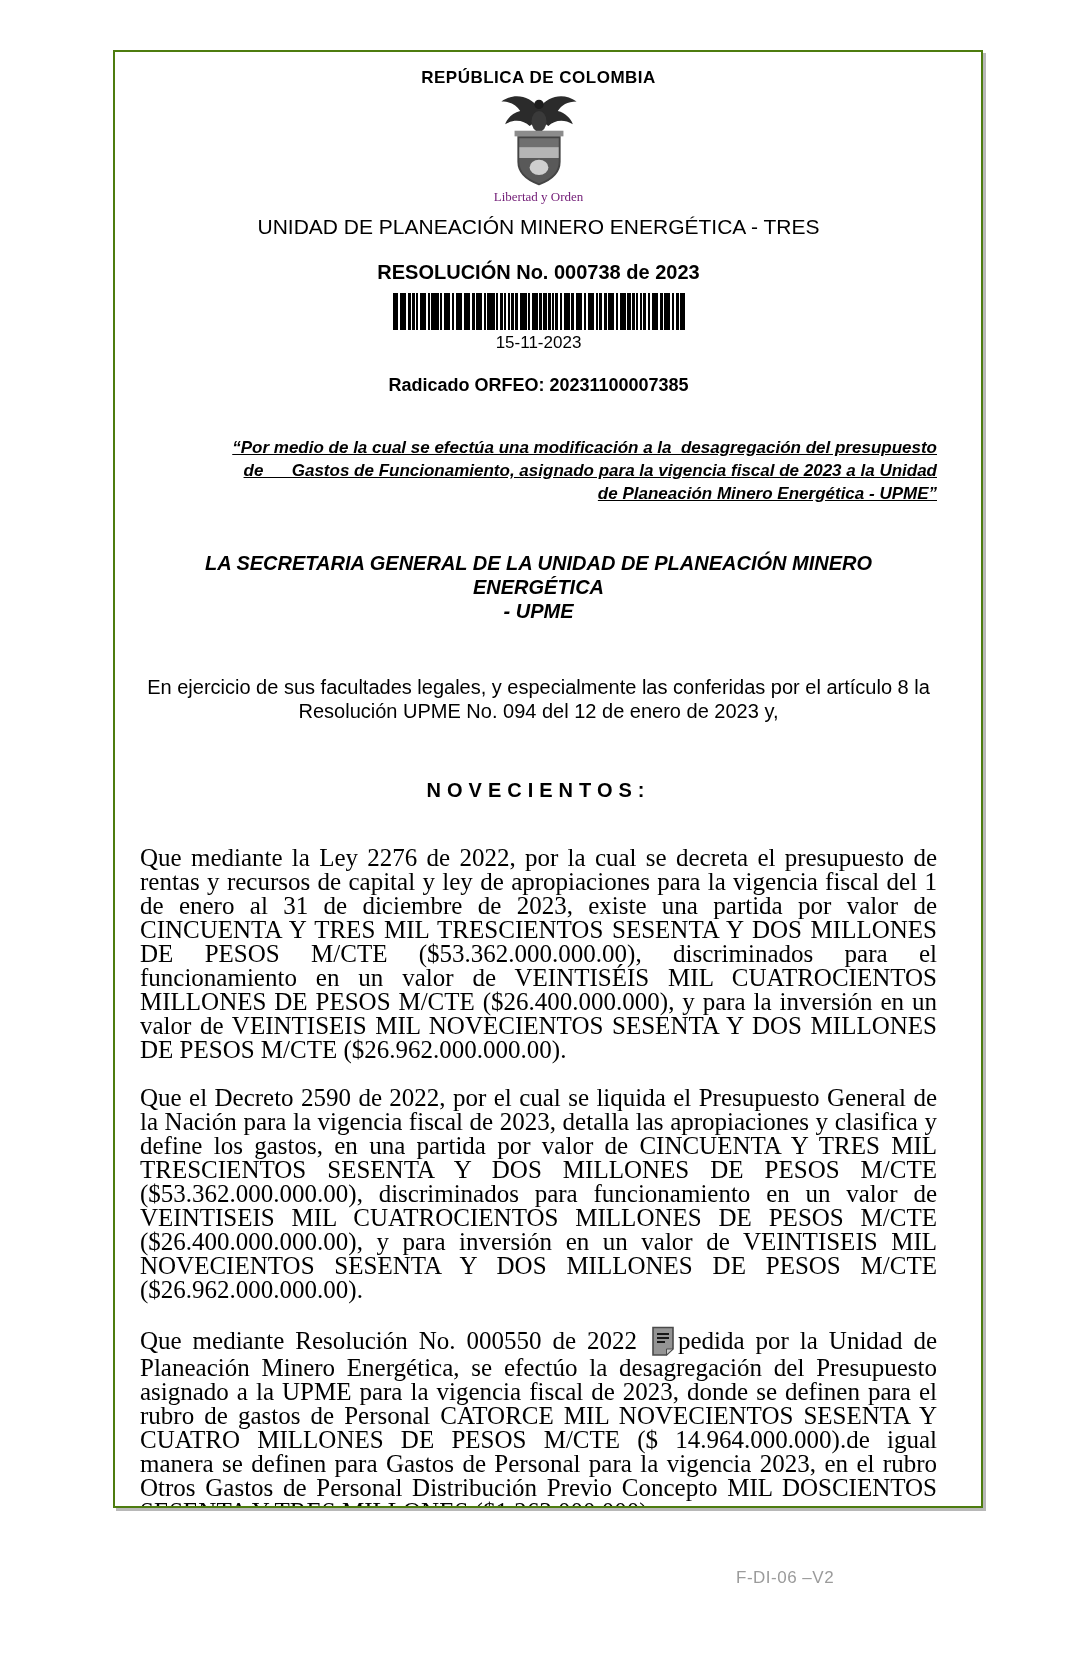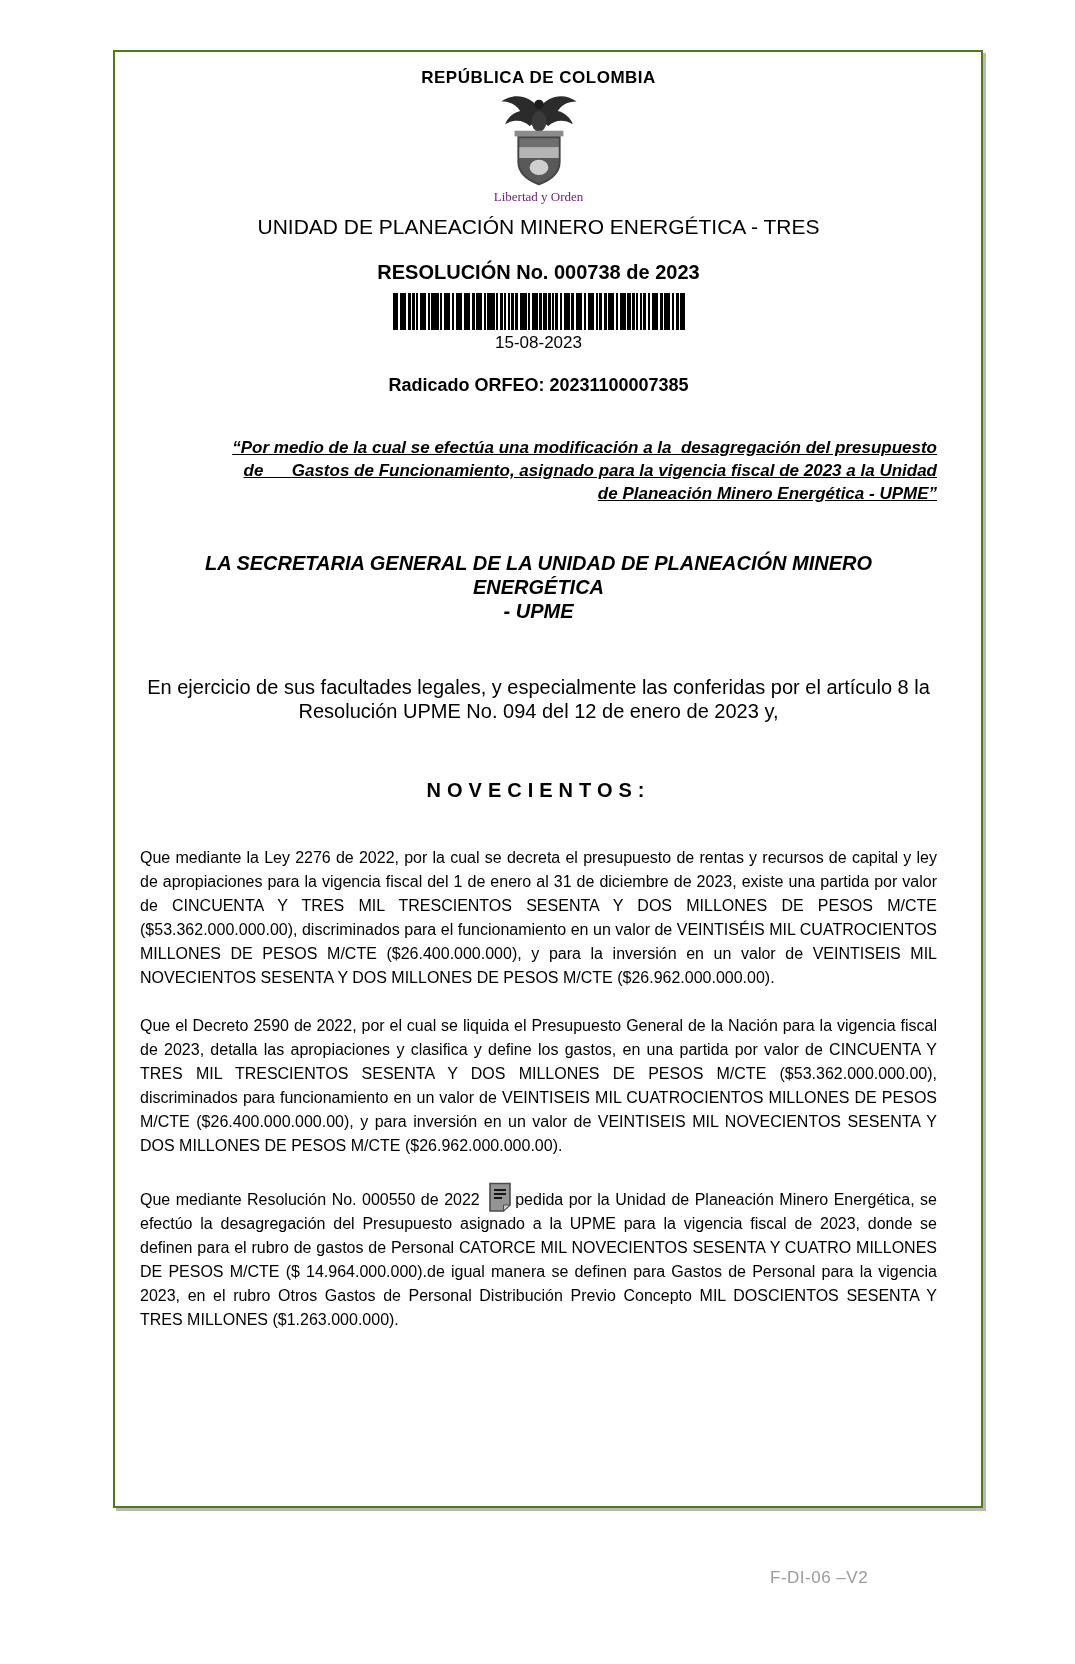--- a/index.html
+++ b/index.html
@@ -88,33 +88,34 @@
     max-width:810px;
     margin-left:auto;margin-right:auto;
   }
   .considerando{
     margin-top:56px;
     font-size:20px;font-weight:bold;
     letter-spacing:6px;
   }
   .body-paragraph{
     margin:24px 0 0 0;
-    font-size:16px;
+    font-size:25px;
     line-height:24px;
     text-align:justify;
+    font-family:Liberation Serif, serif;
   }
   .body-paragraph.first{margin-top:44px;}
   .doc-icon{
     display:inline-block;
     vertical-align:-7px;
     margin:0 3px;
   }
   .footer-code{
     position:absolute;
-    left:770px;top:1568px;
+    left:736px;top:1568px;
     font-size:17px;
     color:#9b9b9b;
     letter-spacing:.5px;
   }
 </style>
 </head>
 <body>
 
 <div class="page">
   <div class="content">
@@ -142,21 +143,21 @@
       </svg>
       <div class="motto">Libertad y Orden</div>
     </div>
 
     <div class="center entity-name">UNIDAD DE PLANEACIÓN MINERO ENERGÉTICA - TRES</div>
 
     <div class="center resolution-title">RESOLUCIÓN No. 000738 de 2023</div>
 
     <div class="barcode"></div>
 
-    <div class="center barcode-date">15-08-2023</div>
+    <div class="center barcode-date">15-11-2023</div>
 
     <div class="center radicado">Radicado ORFEO: 20231100007385</div>
 
     <div class="center subject-quote">
       <div class="q-line">“Por medio de la cual se efectúa una modificación a la  desagregación del presupuesto</div>
       <div class="q-line">de      Gastos de Funcionamiento, asignado para la vigencia fiscal de 2023 a la Unidad</div>
       <div class="q-line">de Planeación Minero Energética - UPME”</div>
     </div>
 
     <div class="center authority">

